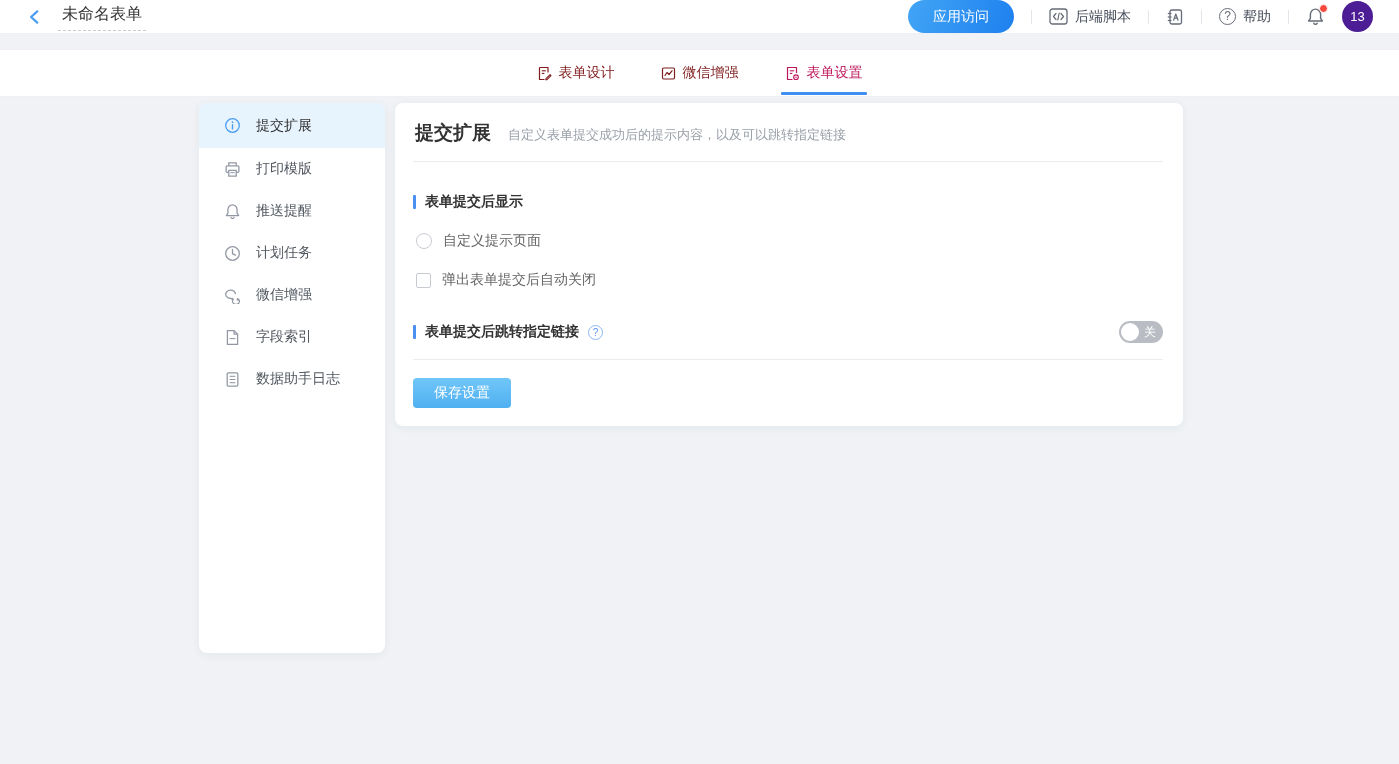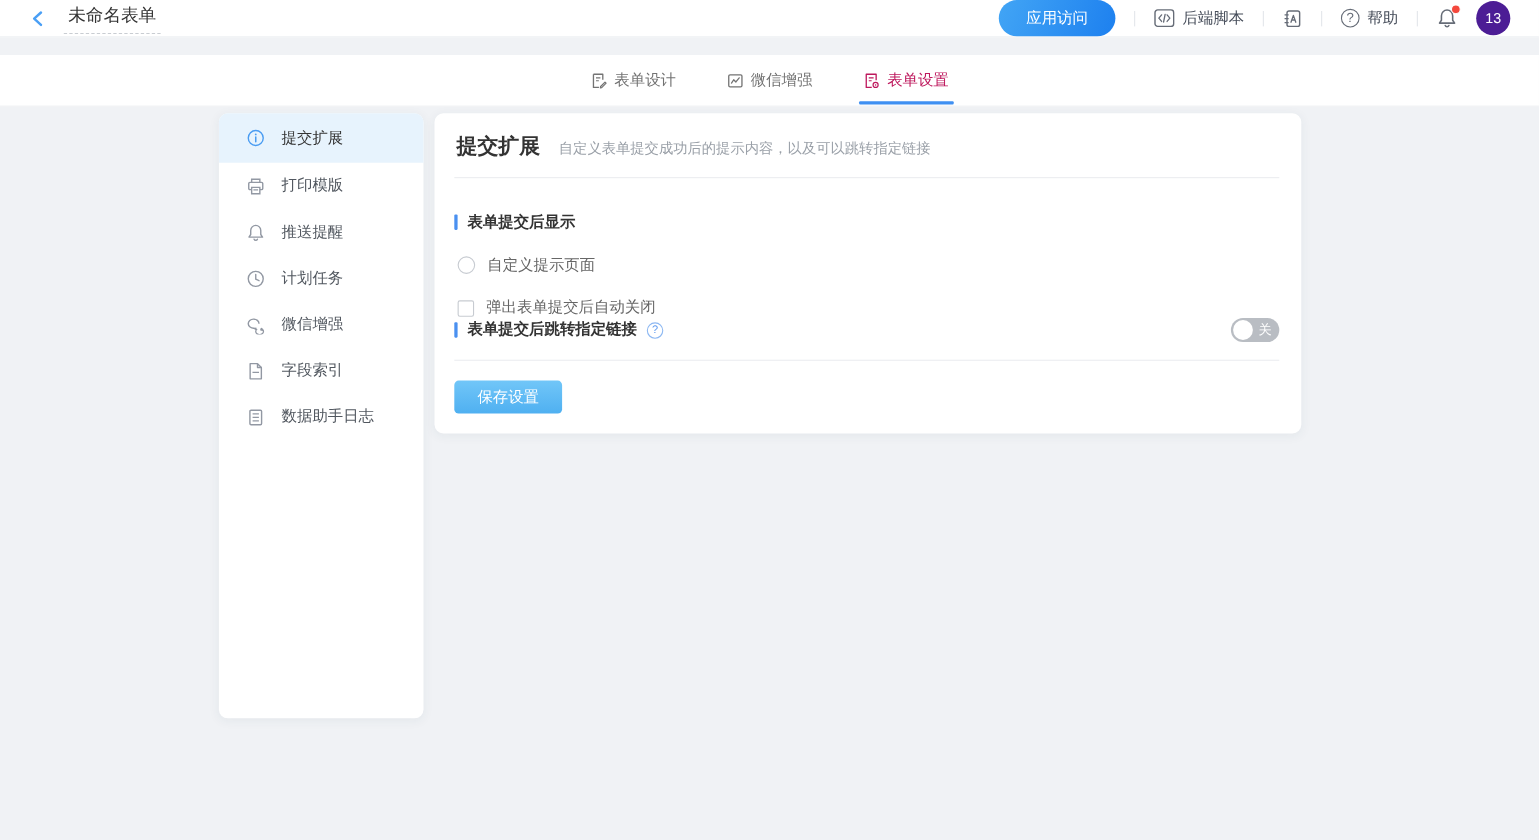--- a/index.html
+++ b/index.html
@@ -49,21 +49,21 @@
     cursor:pointer;
   }
   
   .tabrow {
     position:absolute; top:50px; left:0; right:0; height:47px;
     background:#fff; border-bottom:1px solid #eef0f3;
     display:flex; justify-content:center; align-items:center; gap:42px;
   }
   .tab {
     position:relative; height:100%; display:flex; align-items:center; gap:7px;
-    font-size:14px; color:#737373; cursor:pointer; padding:0 2px;
+    font-size:14px; color:#7f1d1d; cursor:pointer; padding:0 2px;
   }
   .tab.active { color:#be185d; }
   .tab.active .tab-underline {
     position:absolute; left:-2px; right:-2px; bottom:1px; height:3px;
     background:#3f90f2; border-radius:1px;
   }
   
   .sidebar {
     position:absolute; left:199px; top:103px; width:186px; height:550px;
     background:#fff; border-radius:8px;
@@ -99,21 +99,21 @@
     display:flex; align-items:center; gap:11px; margin-top:21px;
     font-size:14px; color:#666; padding-left:3px; cursor:pointer;
   }
   .radio-on {
     width:16px; height:16px; border-radius:50%;
     border:5px solid #1a73e2; background:#fff;
   }
   .radio-off { width:16px; height:16px; border-radius:50%; border:1px solid #c7cbd1; background:#fff; }
   .checkbox { width:15px; height:15px; border:1px solid #c7cbd1; border-radius:2px; background:#fff; }
   .section2 {
-    display:flex; align-items:center; 
+    display:flex; align-items:center; margin-top:32px;
     padding-bottom:16px; border-bottom:1px solid #ebedf0;text-align:center;
   }
   .help-q {
     width:15px; height:15px; border-radius:50%; border:1px solid #8db8f2;
     color:#5a97ef; font-size:10px; display:flex; align-items:center; justify-content:center;
     margin-left:9px; cursor:pointer;
   }
   .toggle {
     margin-left:auto; width:44px; height:22px; border-radius:11px;
     background:#b9bdc3; position:relative; cursor:pointer;

